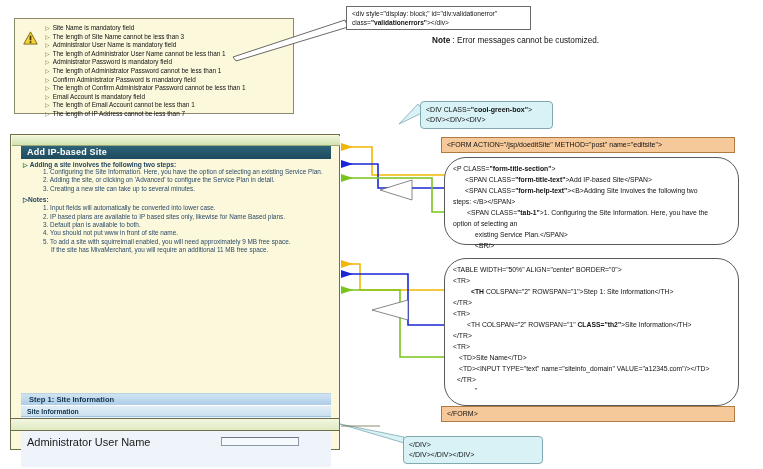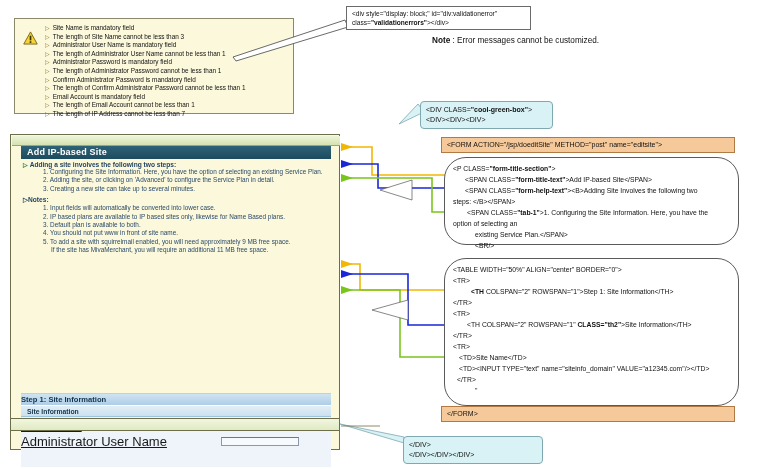--- a/index.html
+++ b/index.html
@@ -72,35 +72,35 @@
   
   #form-table{
     position:absolute;left:10px;top:258px;width:310px;
     background:#eef3f8;
     border-top:1px solid #bcd2e2;
   }
   #step-header{
     height:12px;line-height:12px;
     background:linear-gradient(#cfe4f2,#aecde6);
     font-weight:bold;font-size:7.6px;color:#12354f;
-    box-sizing:border-box;
+    padding-left:8px;box-sizing:border-box;
     border-bottom:1px solid #ffffff;
   }
   #sub-header{
     height:11px;line-height:11px;
     background:linear-gradient(#e2eef7,#cbe0ee);
     font-weight:bold;font-size:6.8px;color:#12354f;
     padding-left:6px;box-sizing:border-box;
     border-bottom:1px solid #9cc2dc;
   }
   .frow{
     height:16.5px;display:flex;align-items:center;
     background:#eef4f9;
   }
-  .flabel{width:200px;font-size:13px;color:#1a1a1a;box-sizing:border-box;text-decoration:underline;}
+  .flabel{width:200px;font-size:11px;color:#1a1a1a;padding-left:6px;box-sizing:border-box;}
   .finput{
     width:78px;height:9px;border:1px solid #8b9aa6;border-top-color:#6a7a88;
     background:#f7fafc;box-sizing:border-box;
   }
   #bottom-green{
     position:absolute;left:10px;top:418px;width:330px;height:13px;
     background:linear-gradient(#f2f6e0,#dfeac2);
     border:1px solid #6e6e4a;box-sizing:border-box;
   }
 

